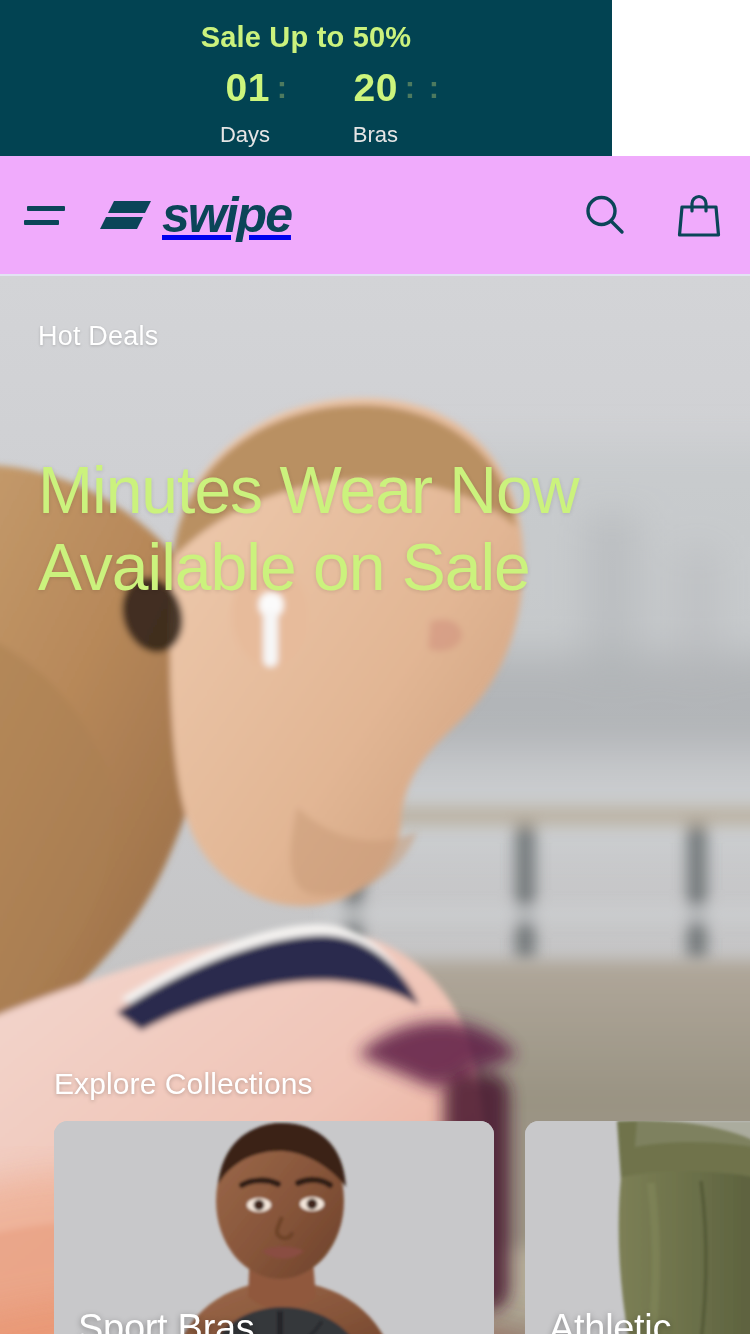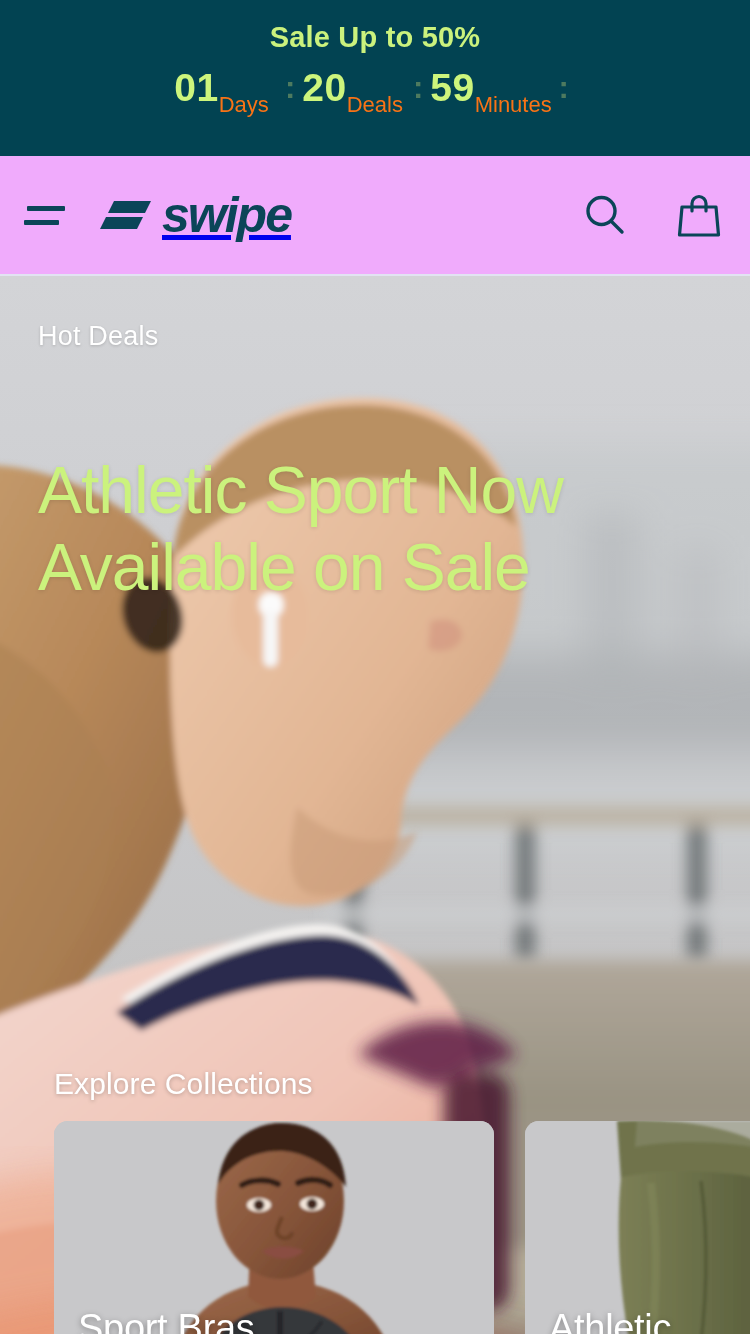--- a/index.html
+++ b/index.html
@@ -6,48 +6,48 @@
   * { margin:0; padding:0; box-sizing:border-box; }
   html, body {
     width:750px; height:1334px;
     background:#ffffff;
     font-family:"Liberation Sans", sans-serif;
     overflow:hidden;
   }
 
   
   .announce-bar{
-    width:750px; height:156px;
+    width:612px; height:156px;
     background:var(--teal,#024352);
     display:flex; flex-direction:column;
     align-items:center; justify-content:flex-start;
     padding-top:22px;
   }
   .announce-title{
     font-size:29px; font-weight:700;
     color:#cbf27d; letter-spacing:.2px;
     line-height:1.1;
   }
   .countdown{
     margin-top:14px;
     display:flex; align-items:flex-start; justify-content:center;
     gap:0px;
   }
   .cd-unit{
-    display:flex; flex-direction:row; align-items:flex-start;
+    display:flex; flex-direction:column; align-items:flex-end;
     min-width:104px;
   }
   .cd-value{
     font-size:39px; font-weight:700; line-height:1;
     color:#cdf57c; letter-spacing:.5px;
   }
   .cd-label{
-    margin-top:26px;
+    margin-top:17px;
     font-size:22px; font-weight:400; line-height:1;
-    color:#f97316;
+    color:#e5e5e5;
   }
   .cd-sep{
     font-size:31px; font-weight:700; line-height:1;
     color:#4d7a5f; padding-top:4px;
     width:24px; text-align:center;
   }
 
   
   .site-header{
     width:750px; height:120px;
@@ -141,29 +141,25 @@
 
     <div class="cd-unit">
       <span class="cd-value">01</span>
       <span class="cd-label">Days</span>
     </div>
 
     <span class="cd-sep">:</span>
 
     <div class="cd-unit">
       <span class="cd-value">20</span>
-      <span class="cd-label">Deals</span>
+      <span class="cd-label">Bras</span>
     </div>
 
     <span class="cd-sep">:</span>
 
-    <div class="cd-unit">
-      <span class="cd-value">59</span>
-      <span class="cd-label">Minutes</span>
-    </div>
 
     <span class="cd-sep">:</span>
 
 
   </div>
 </div>
 
 <header class="site-header">
   <div class="hdr-left">
 
@@ -310,21 +306,21 @@
     <g filter="url(#blurLite)" opacity=".85">
       <path d="M360 690 C400 650 470 650 500 690 C478 704 446 700 430 720 Z" fill="#5d1c44"></path>
       <rect x="436" y="706" width="58" height="210" rx="18" fill="#46152f"></rect>
     </g>
   </svg>
 
   <div class="hero-content">
     <div class="hero-eyebrow">Hot Deals</div>
     <h1 class="hero-title">
       <br>
-      <span>Athletic Sport Now</span><br>
+      <span>Minutes Wear Now</span><br>
       <span>Available on Sale</span>
     </h1>
   </div>
 
   <div class="collections">
     <div class="collections-heading">Explore Collections</div>
 
     <div class="collections-track">
 
       <div class="collection-card">

